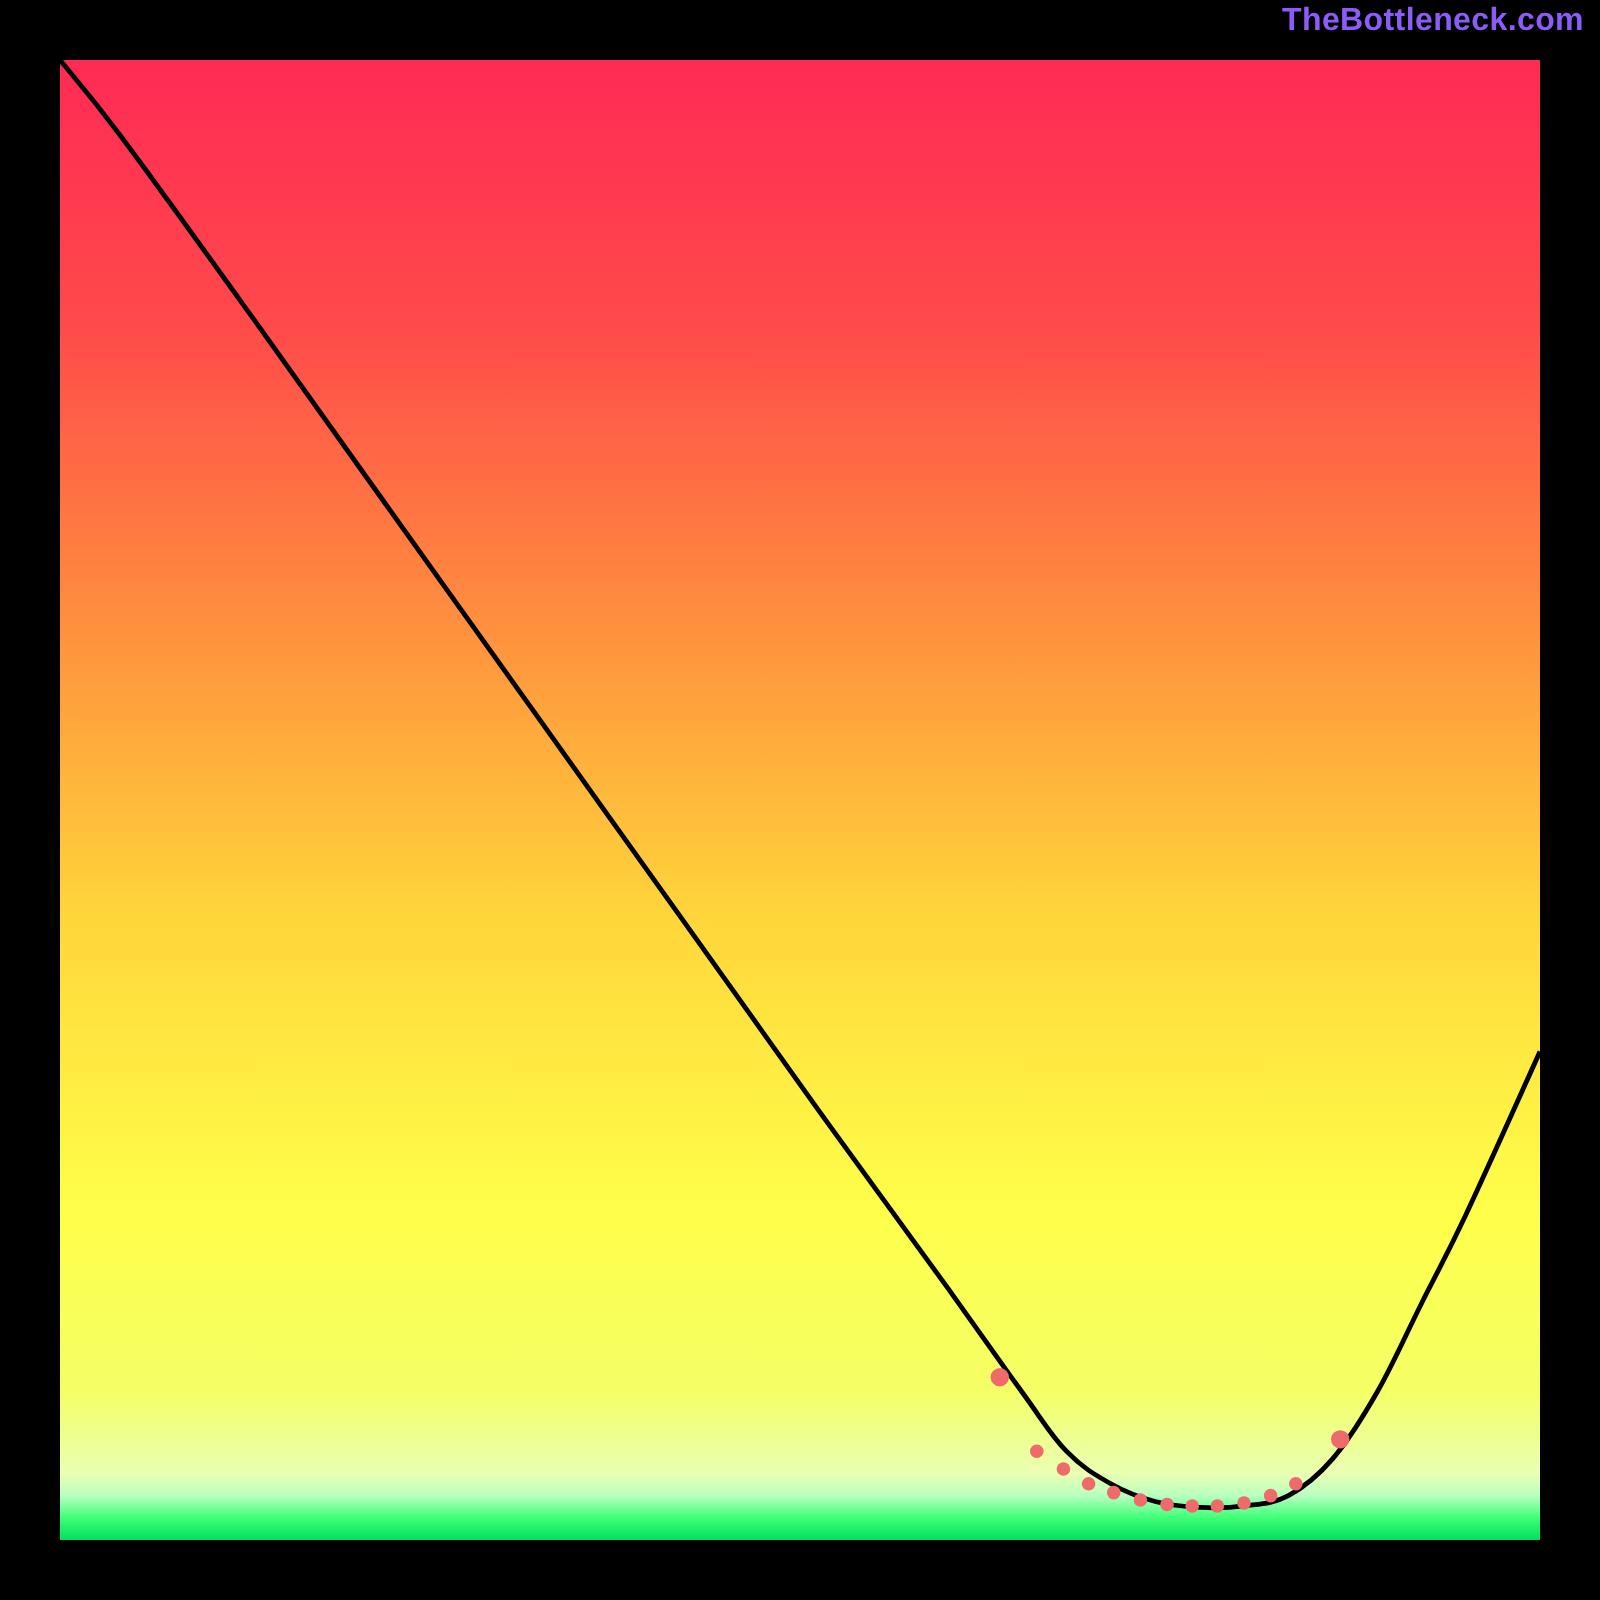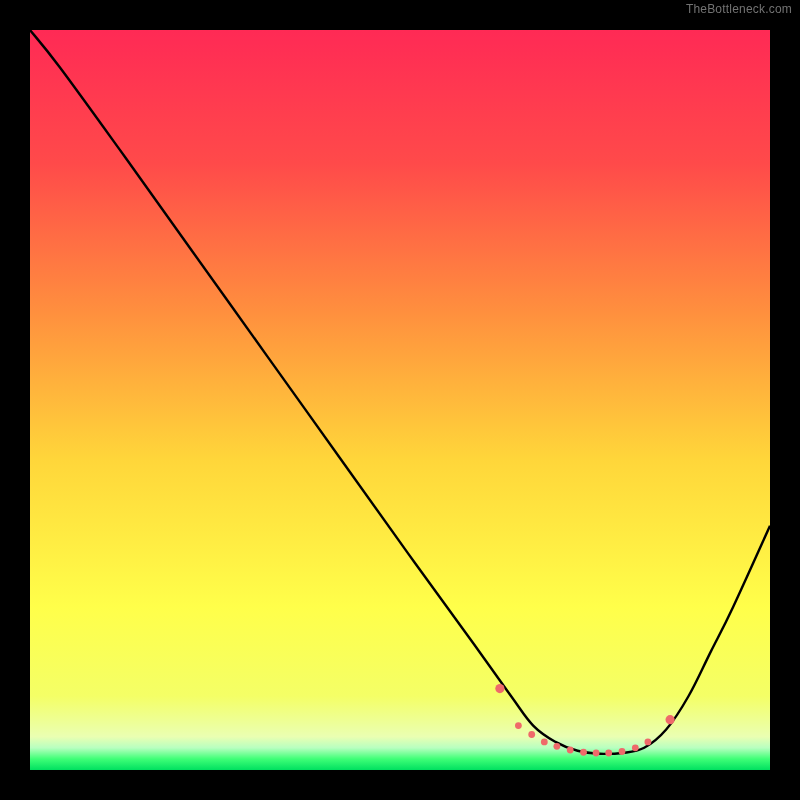--- a/index.html
+++ b/index.html
@@ -14,23 +14,23 @@
   .outer {
     position: relative;
     width: 800px;
     height: 800px;
     background: #000000;
   }
   .watermark {
     position: absolute;
     top: 2px;
     right: 8px;
-    color: #737373;
-    font-size: 12px;
-    font-weight: 400;
+    color: #8b5cf6;
+    font-size: 16px;
+    font-weight: 700;
     letter-spacing: 0.2px;
     z-index: 10;
   }
   .plot {
     position: absolute;
     left: 30px;
     top: 30px;
     width: 740px;
     height: 740px;
   }

